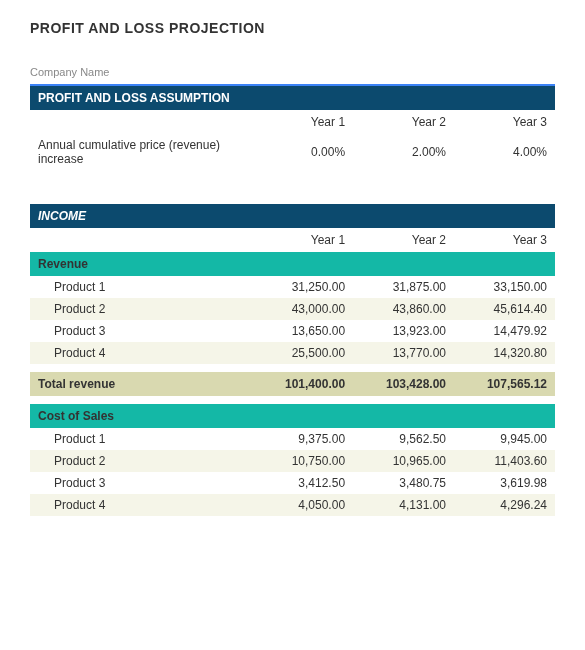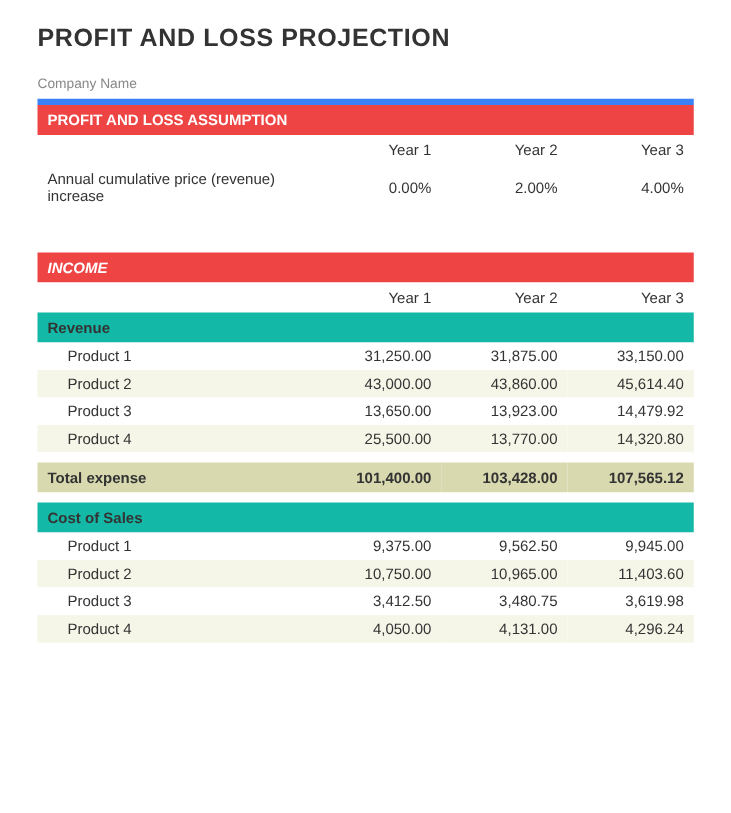--- a/index.html
+++ b/index.html
@@ -6,41 +6,41 @@
     body {
       background: #fff;
       font-family: Arial, sans-serif;
       font-size: 12px;
       color: #333;
       width: 585px;
       min-height: 650px;
       padding: 20px 30px;
     }
     .page-title {
-      font-size: 20px;
+      font-size: 14px;
       font-weight: bold;
       color: #333;
-      margin-bottom: 16px;
+      margin-bottom: 28px;
       letter-spacing: 0.5px;
     }
     .company-row {
       display: flex;
-      border-bottom: 5px solid #3b82f6;
+      border-bottom: 2px solid #3b82f6;
       margin-bottom: 0;
       padding-bottom: 4px;
       justify-content: center;
     }
     .company-label {
       color: #888;
       font-size: 11px;
       flex: 1;
       padding: 2px 0;
     }
     .section-header {
-      background-color: #ef4444;
+      background-color: #0c4a6e;
       color: #fff;
       font-weight: bold;
       font-size: 12px;
       padding: 5px 8px;
       margin-top: 0;
     }
     .section-header.income-header {
       margin-top: 34px;
       font-style: italic;
     }
@@ -146,21 +146,21 @@
       <tr class="row-alt">
     <td class="col-label indent">Product 4</td>
     <td class="col-year">25,500.00</td>
     <td class="col-year">13,770.00</td>
     <td class="col-year">14,320.80</td>
   </tr>
       <tr class="spacer-row">
         <td colspan="4"></td>
       </tr>
       <tr class="total-row">
-  <td>Total expense</td>
+  <td>Total revenue</td>
   <td>101,400.00</td>
   <td>103,428.00</td>
   <td>107,565.12</td>
 </tr>
       <tr class="spacer-row">
         <td colspan="4"></td>
       </tr>
       <tr class="subheader-row">
         <td colspan="4" class="col-label">Cost of Sales</td>
       </tr>

